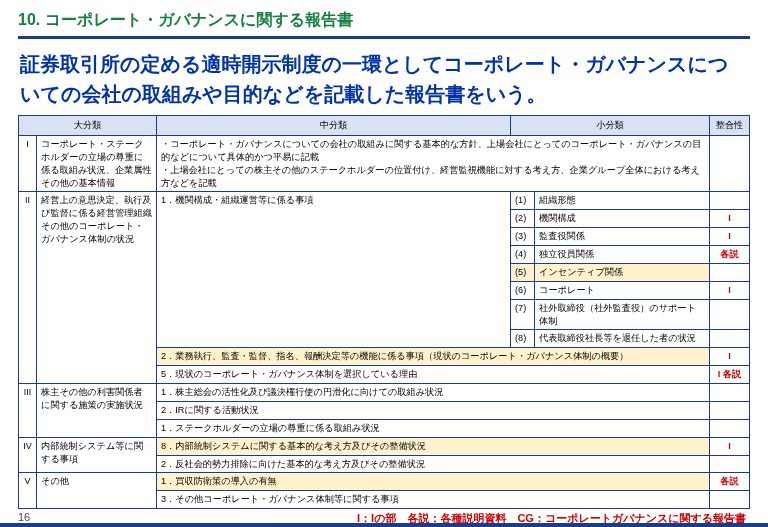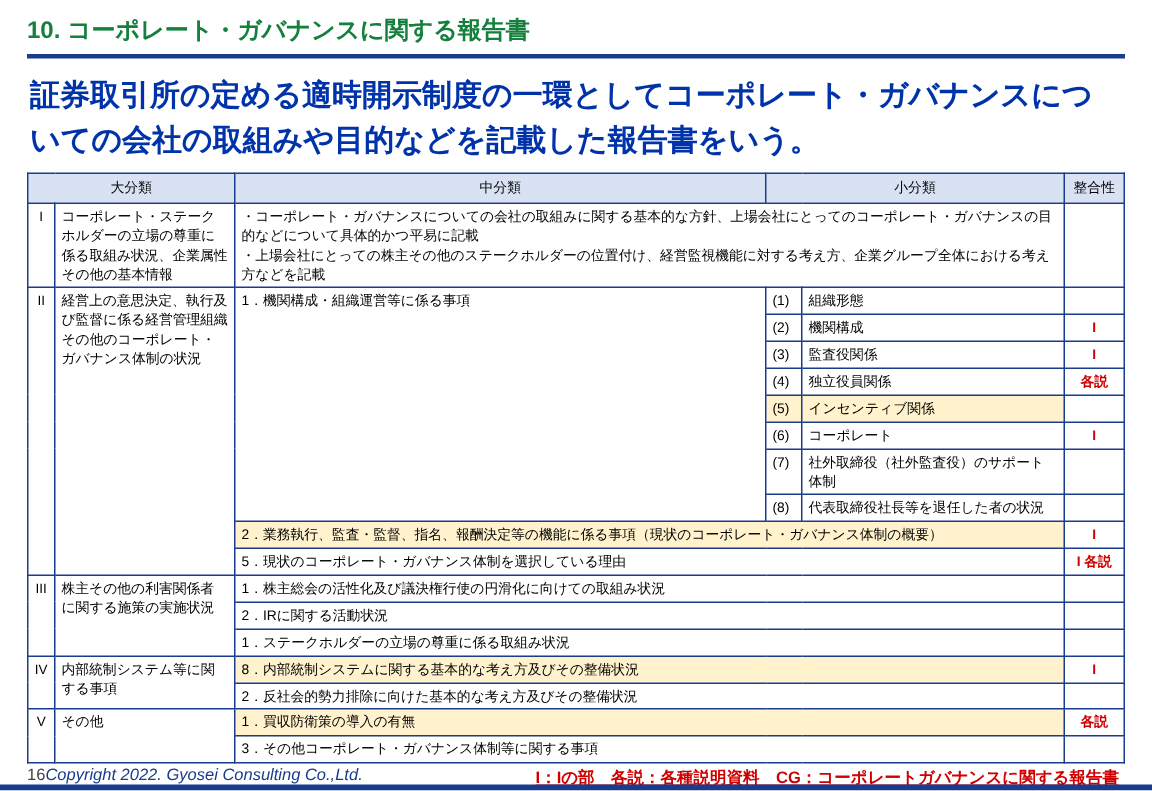--- a/index.html
+++ b/index.html
@@ -144,15 +144,14 @@
           <td colspan="3">3．その他コーポレート・ガバナンス体制等に関する事項</td>
           <td class="red"></td>
         </tr>
 </tbody>
     </table>
 <div class="legend">I：Iの部　各説：各種説明資料　CG：コーポレートガバナンスに関する報告書</div>
 </div>
 
 <div class="footer">
  <span class="pgnum">16</span>
- <span class="copy">Copyright 2022. Gyosei Consulting Co.,Ltd.</span>
 </div>
 <div class="bbar"></div>
 
 </body></html>

